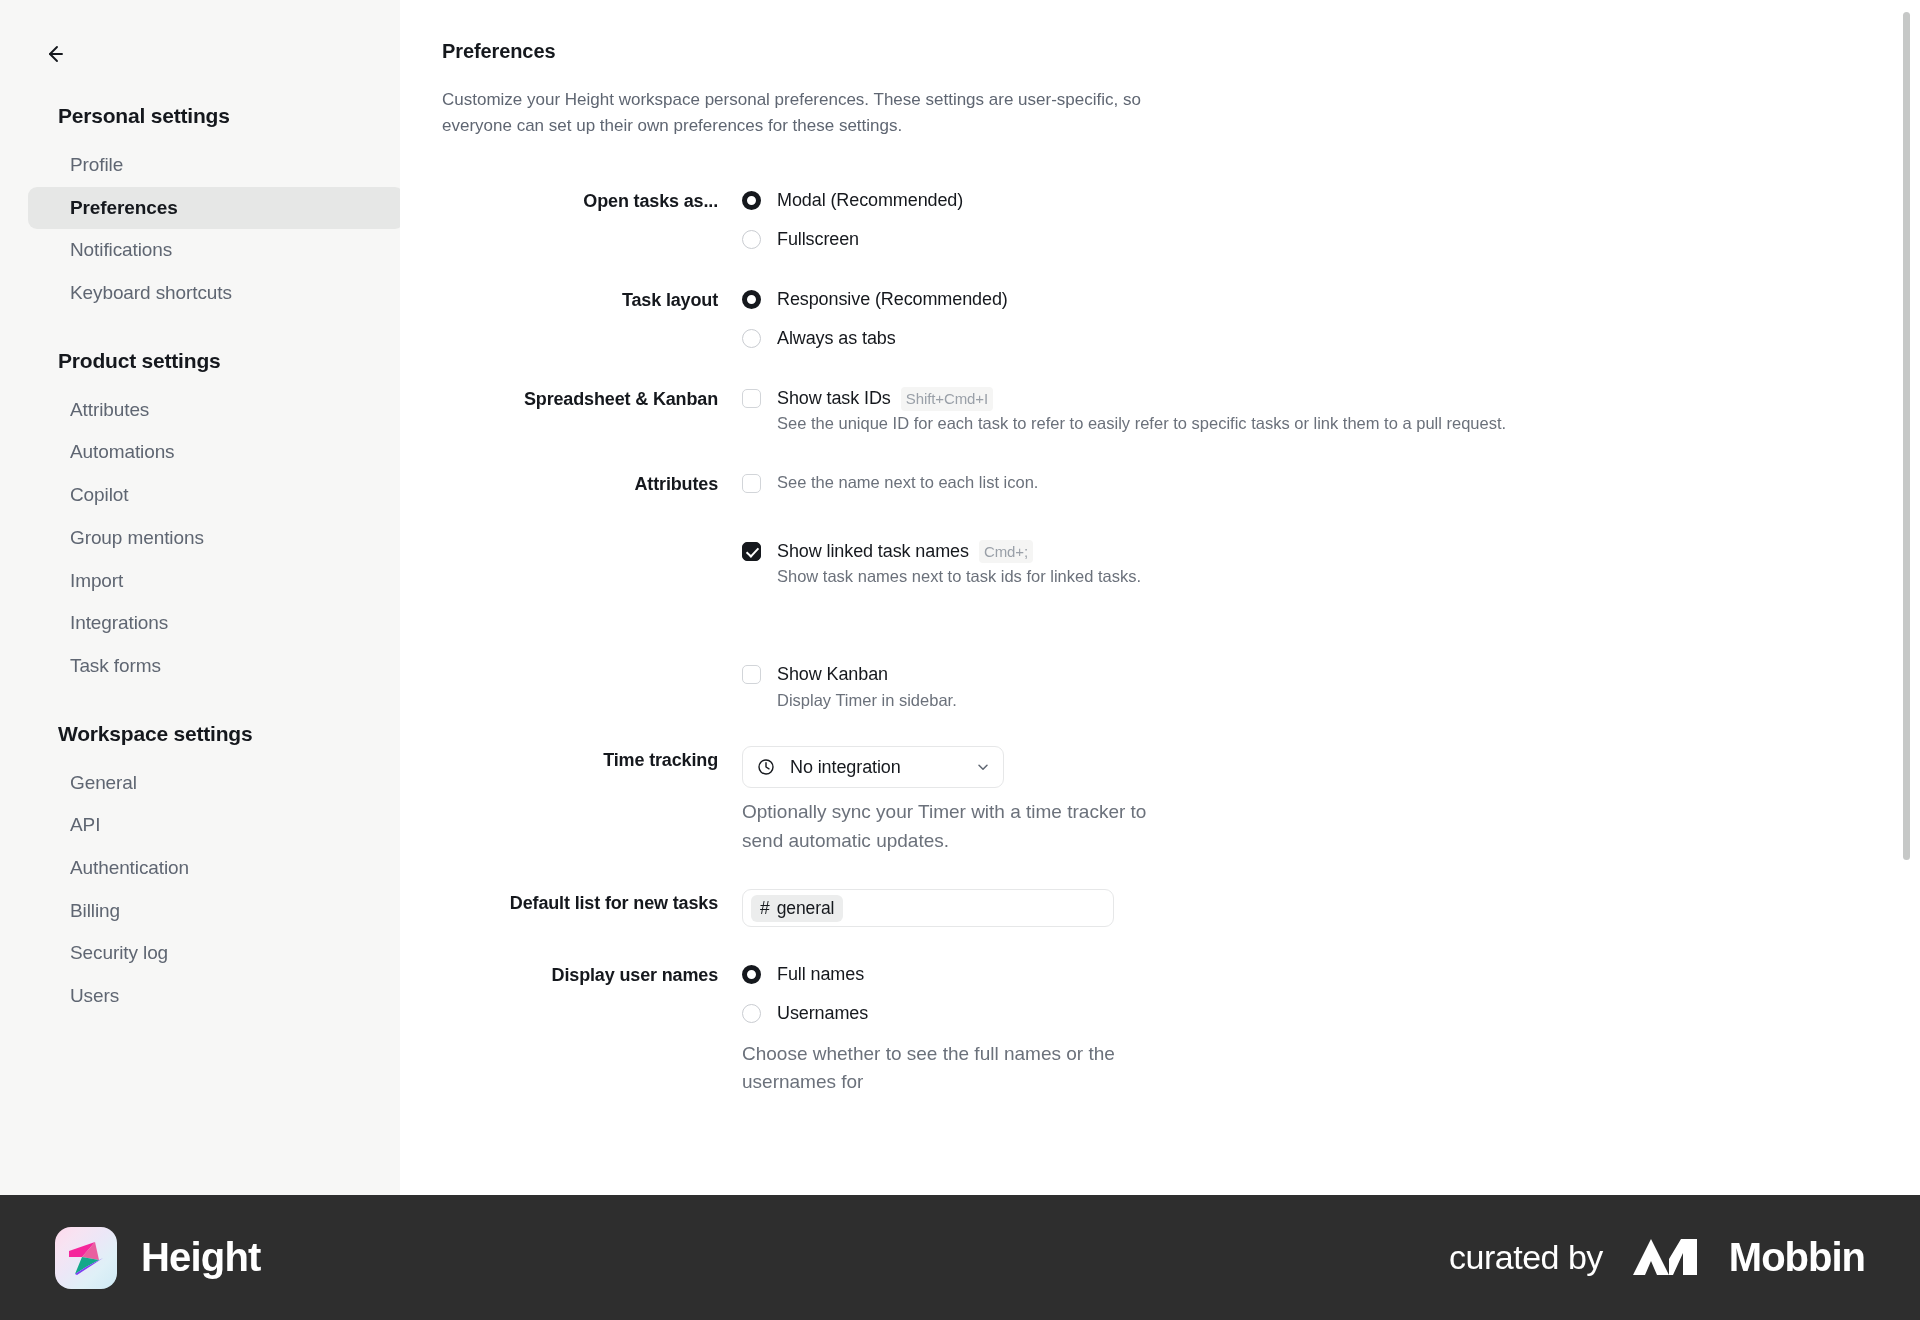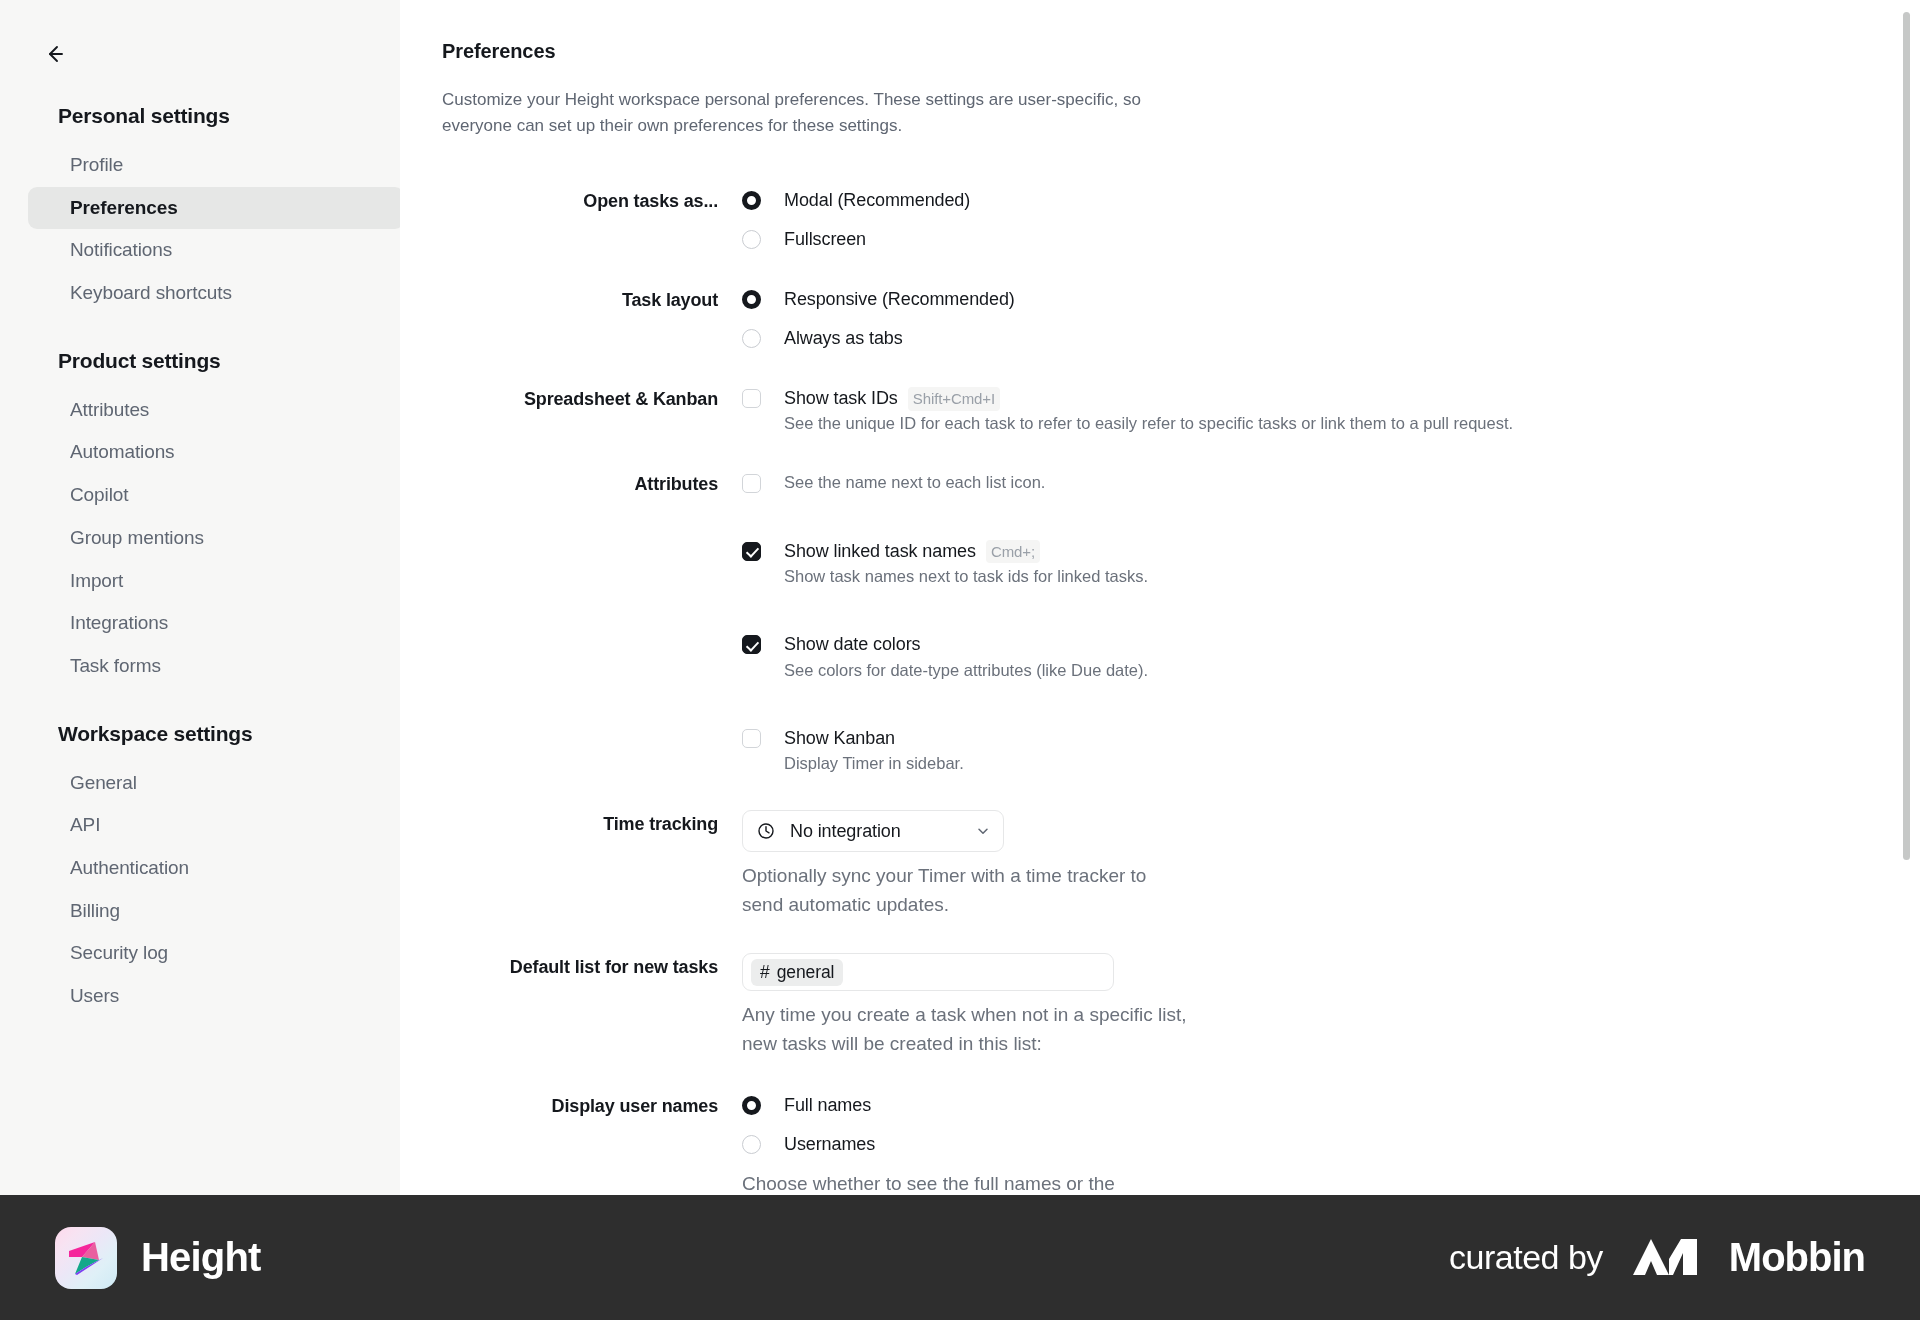--- a/index.html
+++ b/index.html
@@ -117,21 +117,21 @@
     padding-top: 1px;
   }
   .row-body {
     flex: 1;
     padding-left: 0;
   }
 
   .opt {
     display: flex;
     align-items: flex-start;
-    gap: 23px;
+    gap: 16px;
     margin-bottom: 13px;
     cursor: pointer;
   }
   .opt:last-child { margin-bottom: 0; }
 
   .radio {
     width: 19px; height: 19px;
     min-width: 19px;
     border-radius: 50%;
     border: 1.6px solid #c9ccd1;
@@ -455,29 +455,20 @@
                 <span class="opt-label">
                   <span>Show linked task names</span>
                   <span class="kbd">Cmd+;</span>
                 </span>
                 <span class="opt-desc">Show task names next to task ids for linked tasks.</span>
               </span>
             </div>
 
             <div class="gap-sm"></div>
 
-            <div class="opt">
-              <span class="checkbox checked"></span>
-              <span class="opt-text">
-                <span class="opt-label">
-                  <span>Show date colors</span>
-                </span>
-                <span class="opt-desc">See colors for date-type attributes (like Due date).</span>
-              </span>
-            </div>
 
             <div class="gap-sm"></div>
 
             <div class="opt">
               <span class="checkbox"></span>
               <span class="opt-text">
                 <span class="opt-label">
                   <span>Show Kanban</span>
                 </span>
                 <span class="opt-desc">Display Timer in sidebar.</span>
@@ -514,21 +505,20 @@
 
         <div class="row">
           <div class="row-label">Default list for new tasks</div>
           <div class="row-body">
             <div class="listfield">
               <span class="chip">
                 <span class="hash">#</span>
                 <span>general</span>
               </span>
             </div>
-            <div class="field-desc">Any time you create a task when not in a specific list, new tasks will be created in this list:</div>
           </div>
         </div>
 
         <div class="gap-md"></div>
 
         <div class="row">
           <div class="row-label">Display user names</div>
           <div class="row-body">
             <div class="opt">
               <span class="radio checked"></span>

